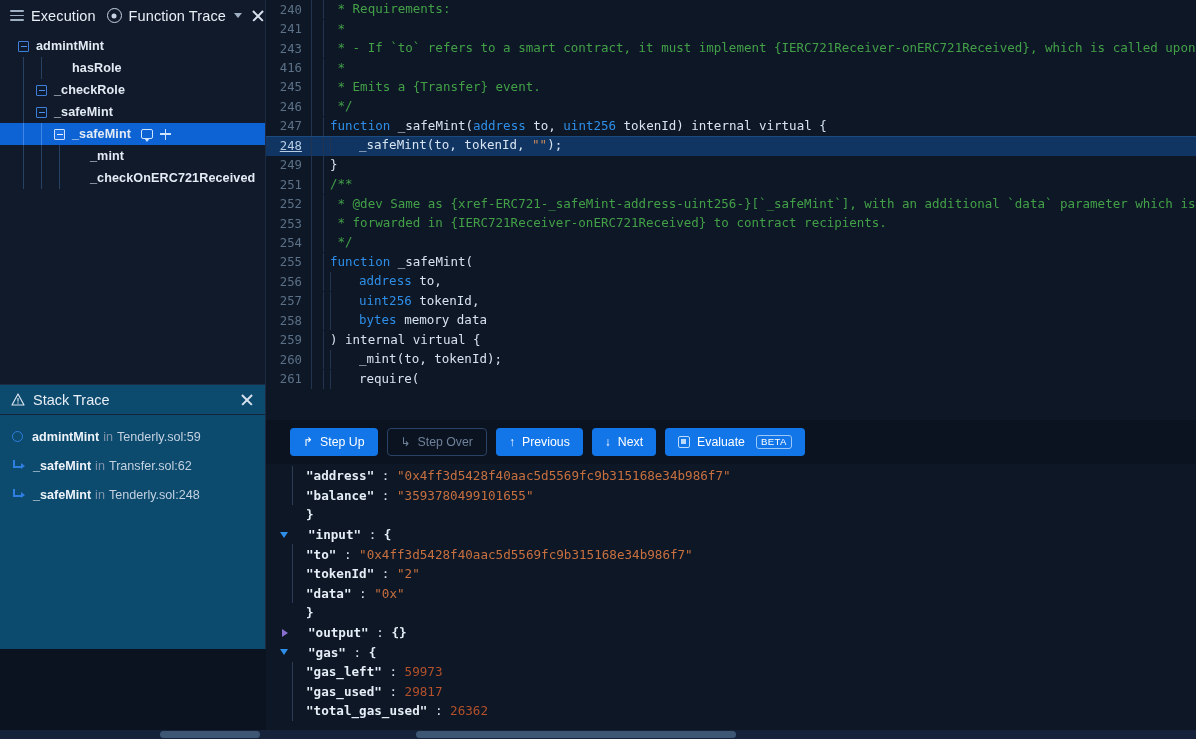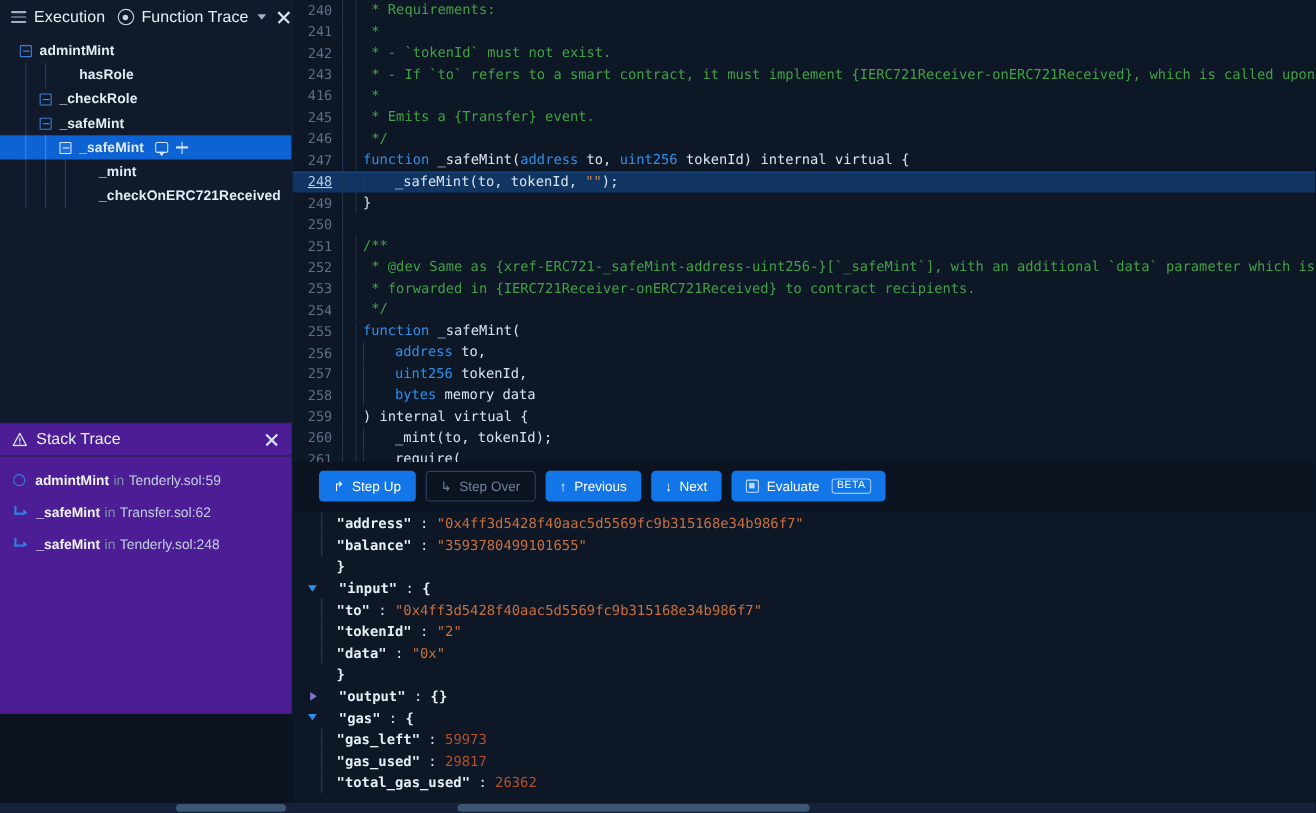--- a/index.html
+++ b/index.html
@@ -147,21 +147,21 @@
   .plus-ico::before, .plus-ico::after {
     content: ""; position: absolute; background: #cfe4ff;
   }
   .plus-ico::before { left: 0; top: 4.8px; width: 11px; height: 1.5px; }
   .plus-ico::after  { top: 0; left: 4.8px; height: 11px; width: 1.5px; }
 
   
   #stack-trace {
     flex: 0 0 auto;
     border-top: 1px solid #1d2c44;
-    background: #4c1d95;
+    background: #0c4a6e;
     height: 265px;
   }
   .st-header {
     height: 30px;
     display: flex; align-items: center;
     padding: 0 9px 0 11px;
     gap: 8px;
     border-bottom: 1px solid #16233a;
   }
   .st-header .ttl { font-size: 14.5px; color: #e8eef5; }
@@ -508,29 +508,27 @@
           </div>
         </div>
     </div>
 
   </div>
 
   <div id="right-col">
     <div id="code-editor">
         <div class="cline"><span class="gutter">240</span><span class="sep"></span><span class="ctext"><span class="ind" style="width: 8px;"></span><span class="cm"> * Requirements:</span></span></div>
         <div class="cline"><span class="gutter">241</span><span class="sep"></span><span class="ctext"><span class="ind" style="width: 8px;"></span><span class="cm"> *</span></span></div>
-        <div class="cline"><span class="gutter">242</span><span class="sep"></span><span class="ctext"><span class="ind" style="width: 8px;"></span><span class="cm"> * - `tokenId` must not exist.</span></span></div>
         <div class="cline"><span class="gutter">243</span><span class="sep"></span><span class="ctext"><span class="ind" style="width: 8px;"></span><span class="cm"> * - If `to` refers to a smart contract, it must implement {IERC721Receiver-onERC721Received}, which is called upon a safe</span></span></div>
         <div class="cline"><span class="gutter">416</span><span class="sep"></span><span class="ctext"><span class="ind" style="width: 8px;"></span><span class="cm"> *</span></span></div>
         <div class="cline"><span class="gutter">245</span><span class="sep"></span><span class="ctext"><span class="ind" style="width: 8px;"></span><span class="cm"> * Emits a {Transfer} event.</span></span></div>
         <div class="cline"><span class="gutter">246</span><span class="sep"></span><span class="ctext"><span class="ind" style="width: 8px;"></span><span class="cm"> */</span></span></div>
         <div class="cline"><span class="gutter">247</span><span class="sep"></span><span class="ctext"><span class="ind" style="width: 8px;"></span><span class="kw">function</span><span class="pl"> </span><span class="fn">_safeMint</span><span class="pl">(</span><span class="ty">address</span><span class="pl"> to, </span><span class="ty">uint256</span><span class="pl"> tokenId) internal virtual {</span></span></div>
         <div class="cline hl"><span class="gutter">248</span><span class="sep"></span><span class="ctext"><span class="ind" style="width: 8px;"></span><span class="ind" style="width: 30px;"></span><span class="fn">_safeMint</span><span class="pl">(to, tokenId, </span><span class="str">""</span><span class="pl">);</span></span></div>
         <div class="cline"><span class="gutter">249</span><span class="sep"></span><span class="ctext"><span class="ind" style="width: 8px;"></span><span class="pl">}</span></span></div>
-        <div class="cline"><span class="gutter">250</span><span class="sep"></span><span class="ctext"></span></div>
         <div class="cline"><span class="gutter">251</span><span class="sep"></span><span class="ctext"><span class="ind" style="width: 8px;"></span><span class="cm">/**</span></span></div>
         <div class="cline"><span class="gutter">252</span><span class="sep"></span><span class="ctext"><span class="ind" style="width: 8px;"></span><span class="cm"> * @dev Same as {xref-ERC721-_safeMint-address-uint256-}[`_safeMint`], with an additional `data` parameter which is</span></span></div>
         <div class="cline"><span class="gutter">253</span><span class="sep"></span><span class="ctext"><span class="ind" style="width: 8px;"></span><span class="cm"> * forwarded in {IERC721Receiver-onERC721Received} to contract recipients.</span></span></div>
         <div class="cline"><span class="gutter">254</span><span class="sep"></span><span class="ctext"><span class="ind" style="width: 8px;"></span><span class="cm"> */</span></span></div>
         <div class="cline"><span class="gutter">255</span><span class="sep"></span><span class="ctext"><span class="ind" style="width: 8px;"></span><span class="kw">function</span><span class="pl"> </span><span class="fn">_safeMint</span><span class="pl">(</span></span></div>
         <div class="cline"><span class="gutter">256</span><span class="sep"></span><span class="ctext"><span class="ind" style="width: 8px;"></span><span class="ind" style="width: 30px;"></span><span class="ty">address</span><span class="pl"> to,</span></span></div>
         <div class="cline"><span class="gutter">257</span><span class="sep"></span><span class="ctext"><span class="ind" style="width: 8px;"></span><span class="ind" style="width: 30px;"></span><span class="ty">uint256</span><span class="pl"> tokenId,</span></span></div>
         <div class="cline"><span class="gutter">258</span><span class="sep"></span><span class="ctext"><span class="ind" style="width: 8px;"></span><span class="ind" style="width: 30px;"></span><span class="ty">bytes</span><span class="pl"> memory data</span></span></div>
         <div class="cline"><span class="gutter">259</span><span class="sep"></span><span class="ctext"><span class="ind" style="width: 8px;"></span><span class="pl">) internal virtual {</span></span></div>
         <div class="cline"><span class="gutter">260</span><span class="sep"></span><span class="ctext"><span class="ind" style="width: 8px;"></span><span class="ind" style="width: 30px;"></span><span class="fn">_mint</span><span class="pl">(to, tokenId);</span></span></div>

